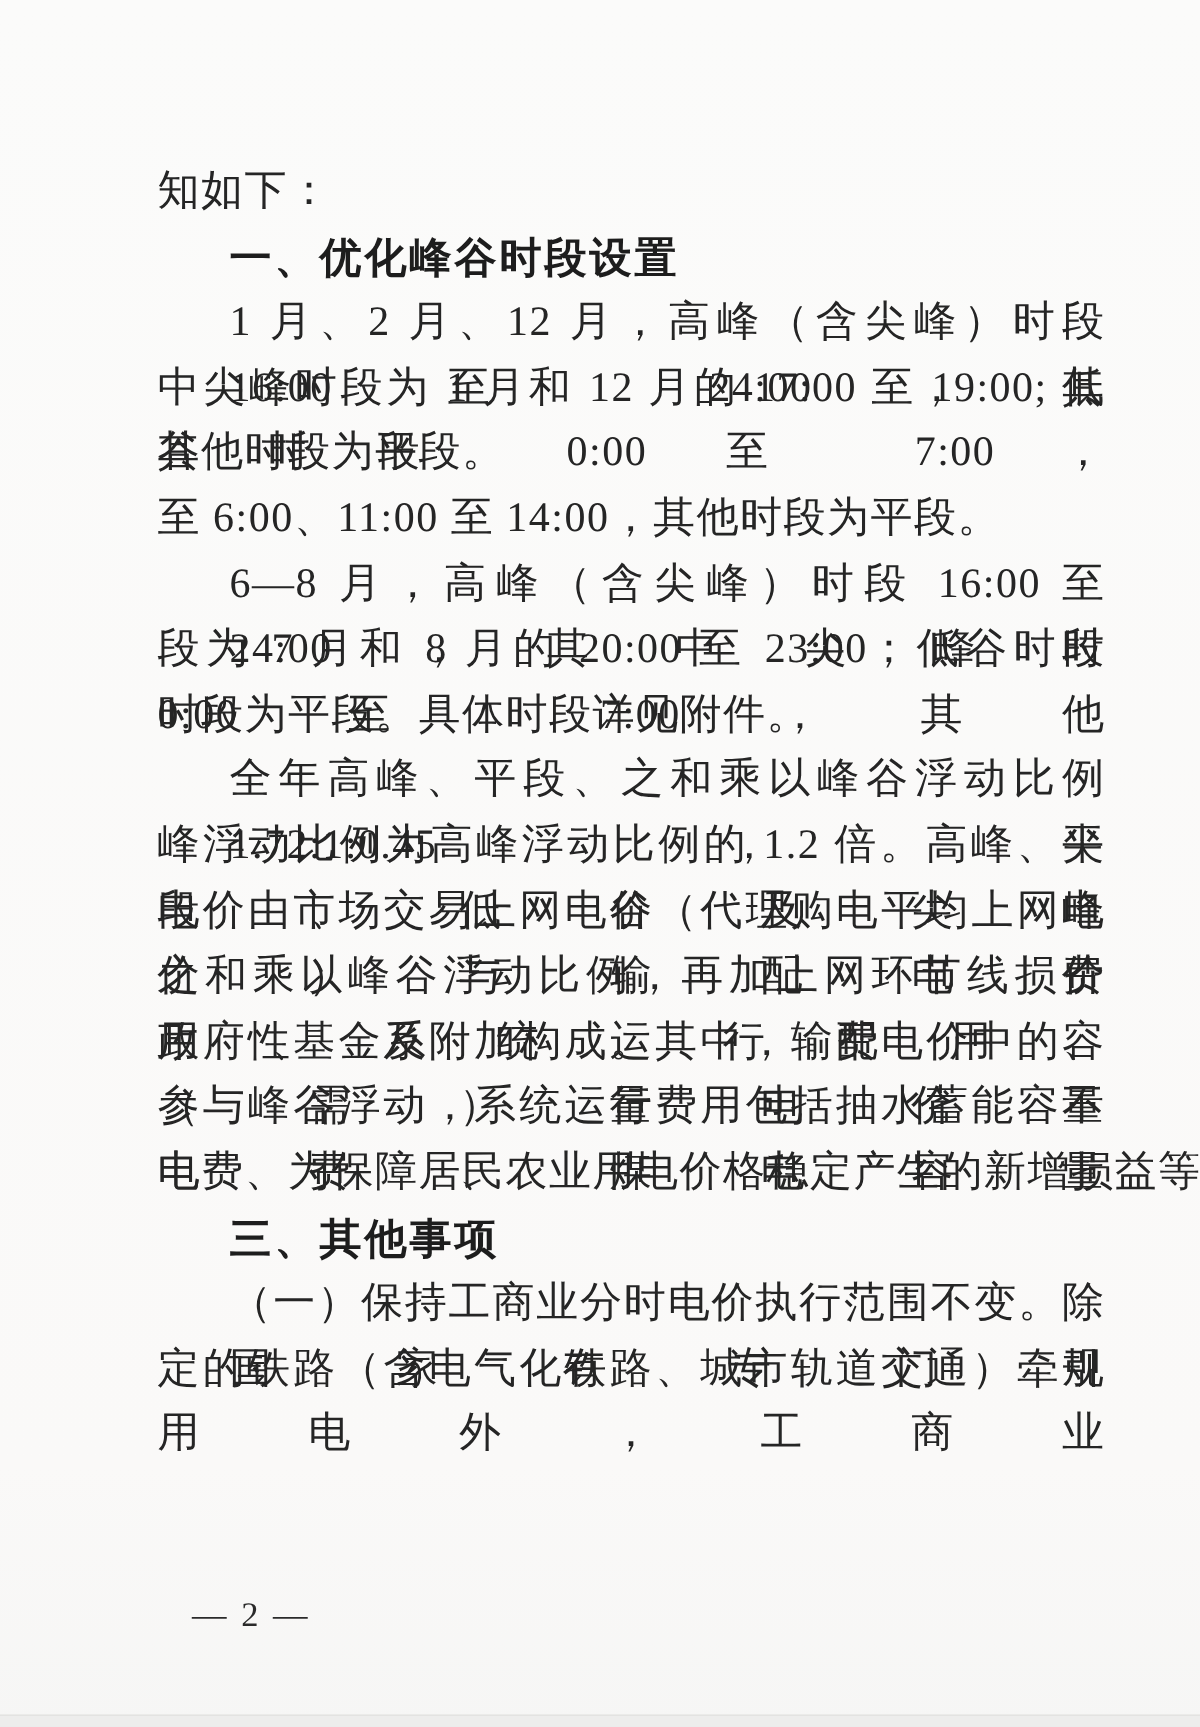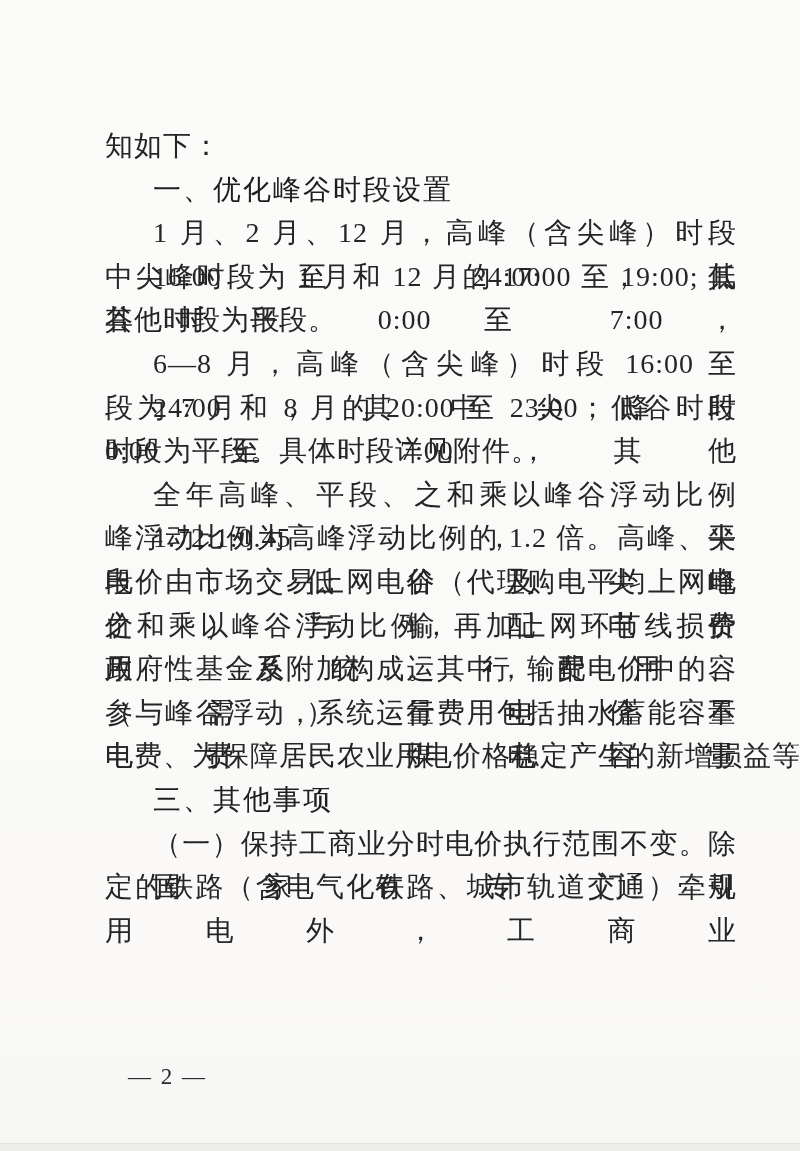--- a/index.html
+++ b/index.html
@@ -12,21 +12,21 @@
     width: 800px;
     height: 1151px;
     margin: 0 auto;
     background: linear-gradient(180deg, #fbfbfa 0%, #faf9f8 85%, #f6f6f5 100%);
     overflow: hidden;
     font-family: "Liberation Serif", serif;
   }
   .text-block {
     position: absolute;
     left: 105px;
-    top: 124px;
+    top: 106px;
     width: 632px;
   }
   .line {
     height: 43.6px;
     line-height: 43.6px;
     font-size: 28px;
     letter-spacing: 1px;
     color: #252525;
     font-family: "Liberation Serif", serif;
     white-space: nowrap;
@@ -34,21 +34,21 @@
   .line.justify {
     white-space: normal;
     text-align: justify;
     text-align-last: justify;
   }
   .line.indent {
     padding-left: 48px;
   }
   .line.heading {
     font-family: "Liberation Sans", sans-serif;
-    font-weight: 400;
+    font-weight: 700;
     letter-spacing: 2px;
     color: #1d1d1d;
   }
   .page-number {
     position: absolute;
     left: 128px;
     top: 1064px;
     font-size: 23px;
     letter-spacing: 2px;
     color: #2a2a2a;
@@ -67,20 +67,21 @@
 </head>
 <body>
 
 <div class="page">
   <div class="text-block" id="text-lines">
       <div class="line body">知如下：</div>
       <div class="line heading indent">一、优化峰谷时段设置</div>
       <div class="line body indent justify">1 月、2 月、12 月，高峰（含尖峰）时段 16:00 至 24:00，其</div>
       <div class="line body justify">中尖峰时段为 1 月和 12 月的 17:00 至 19:00; 低谷时段 0:00 至 7:00，</div>
       <div class="line body">其他时段为平段。</div>
+      <div class="line body">至 6:00、11:00 至 14:00，其他时段为平段。</div>
       <div class="line body indent justify">6—8 月，高峰（含尖峰）时段 16:00 至 24:00，其中尖峰时</div>
       <div class="line body justify">段为 7 月和 8 月的 20:00 至 23:00；低谷时段 0:00 至 7:00，其他</div>
       <div class="line body">时段为平段。具体时段详见附件。</div>
       <div class="line body indent justify">全年高峰、平段、之和乘以峰谷浮动比例 1.72:1:0.45，尖</div>
       <div class="line body justify">峰浮动比例为高峰浮动比例的 1.2 倍。高峰、平段、低谷及尖峰</div>
       <div class="line body justify">电价由市场交易上网电价（代理购电平均上网电价）与输配电价</div>
       <div class="line body justify">之和乘以峰谷浮动比例，再加上网环节线损费用、系统运行费用、</div>
       <div class="line body justify">政府性基金及附加构成。其中，输配电价中的容（需）量电价不</div>
       <div class="line body justify">参与峰谷浮动，系统运行费用包括抽水蓄能容量电费、煤电容量</div>
       <div class="line body">电费、为保障居民农业用电价格稳定产生的新增损益等。</div>

